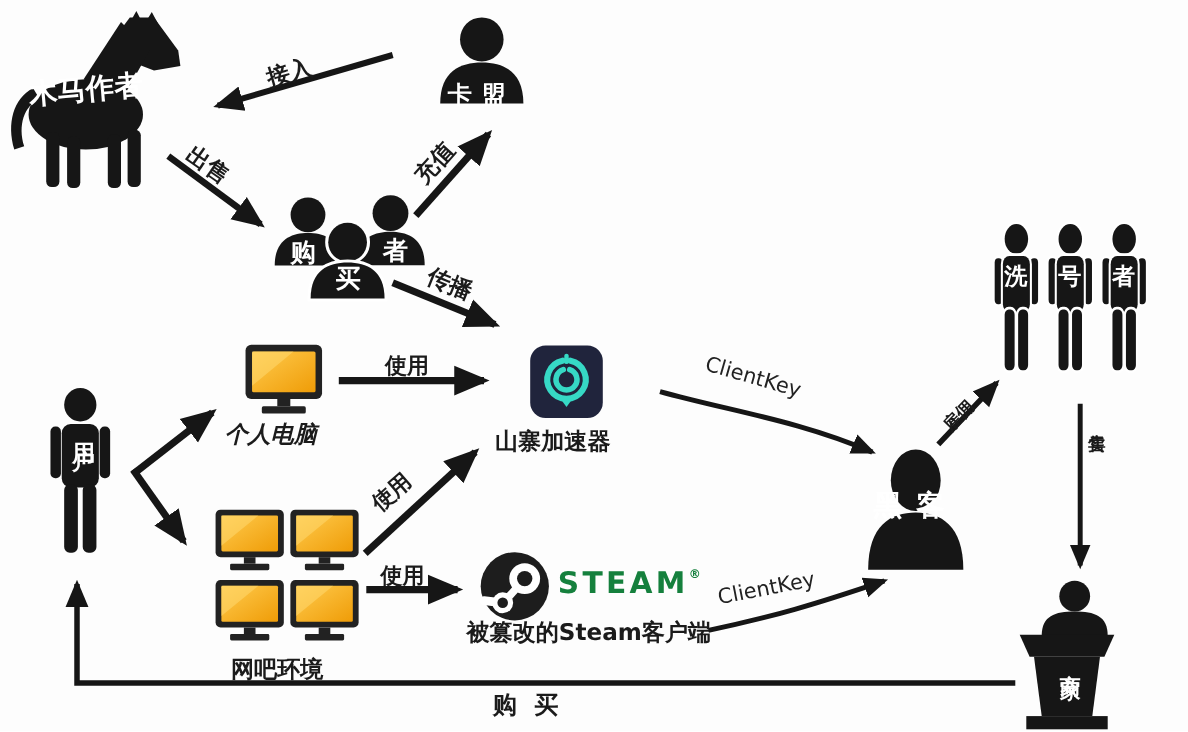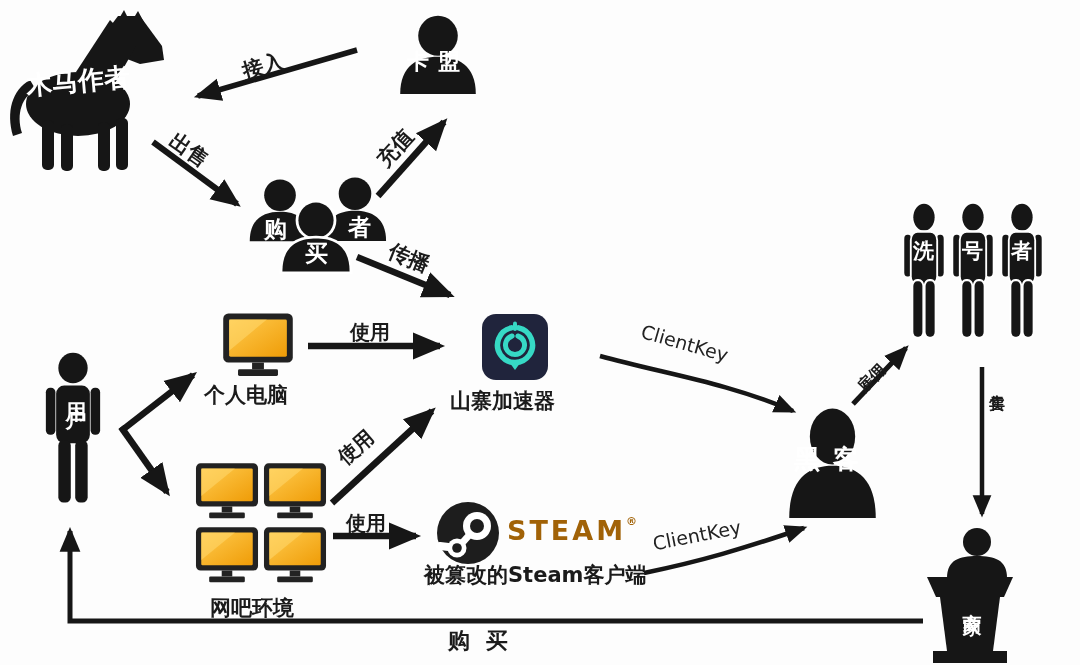--- a/index.html
+++ b/index.html
@@ -81,21 +81,21 @@
     <rect class="ink" x="36" y="112" width="12" height="50" rx="5"></rect>
     <rect class="ink" x="55" y="116" width="12" height="47" rx="5"></rect>
     <rect class="ink" x="92" y="114" width="12" height="49" rx="5"></rect>
     <rect class="ink" x="110" y="110" width="12" height="52" rx="5"></rect>
   </svg>
   <div class="onicon" style="left:26px;top:64px;font-size:26px;transform:rotate(-5deg);">木马作者</div>
 
   <svg style="left:393px;top:14px;" width="90" height="80" viewBox="0 0 100 88" preserveAspectRatio="none">
     <use href="#bust"></use>
   </svg>
-  <div class="onicon" style="left:396px;top:47px;width:84px;font-size:22px;letter-spacing:9px;">卡盟</div>
+  <div class="onicon" style="left:396px;top:72px;width:84px;font-size:22px;letter-spacing:9px;">卡盟</div>
 
   <svg style="left:240px;top:170px;" width="160" height="110" viewBox="0 0 160 110">
     <g transform="translate(4,8) scale(0.72)">
         <use href="#bust"></use>
       </g>
     <g transform="translate(78,6) scale(0.74)">
         <use href="#bust"></use>
       </g>
     <g class="outlined" transform="translate(36,31) scale(0.80)">
         <use href="#bust"></use>
@@ -106,21 +106,21 @@
   <div class="onicon" style="left:348px;top:212px;font-size:23px;">者</div>
 
   <svg style="left:40px;top:352px;" width="66" height="152" viewBox="0 0 90 200" preserveAspectRatio="none">
     <use href="#person"></use>
   </svg>
   <div class="onicon vtext" style="left:62px;top:386px;font-size:21px;letter-spacing:4px;">用户</div>
 
   <svg style="left:221px;top:312px;" width="74" height="67" viewBox="0 0 100 90" preserveAspectRatio="none">
     <use href="#monitor"></use>
   </svg>
-  <div class="lbl" style="left:204px;top:381px;font-size:21px;">个人电脑</div>
+  <div class="lbl" style="left:204px;top:381px;font-size:21px;font-style:italic;">个人电脑</div>
 
   <svg style="left:192px;top:462px;" width="140" height="130" viewBox="0 0 140 130">
     <g transform="translate(2,0) scale(0.66,0.655)">
         <use href="#monitor"></use>
       </g>
     <g transform="translate(70,0) scale(0.66,0.655)">
         <use href="#monitor"></use>
       </g>
     <g transform="translate(2,64) scale(0.66,0.655)">
         <use href="#monitor"></use>
@@ -142,21 +142,21 @@
 
   <svg style="left:436px;top:501px;" width="66" height="66" viewBox="0 0 66 66">
     <circle cx="32" cy="32" r="31" fill="#1d1d1d"></circle>
     <line x1="4" y1="45" x2="21" y2="47" stroke="#fff" stroke-width="8" stroke-linecap="round"></line>
     <circle cx="21" cy="47" r="9.5" fill="#fff"></circle>
     <circle cx="21" cy="47" r="4.8" fill="#1d1d1d"></circle>
     <line x1="27" y1="41" x2="36" y2="31" stroke="#fff" stroke-width="7"></line>
     <circle cx="41" cy="25" r="14" fill="#fff"></circle>
     <circle cx="41" cy="25" r="7" fill="#1d1d1d"></circle>
   </svg>
-  <div class="lbl" style="left:507px;top:515px;font-size:27px;letter-spacing:3px;color:#a16207;text-align:right;">
+  <div class="lbl" style="left:507px;top:515px;font-size:27px;letter-spacing:3px;color:#15803d;text-align:right;">
     <span>STEAM</span><span style="font-size:11px;vertical-align:top;letter-spacing:0;">®</span>
   </div>
   <div class="lbl" style="left:424px;top:561px;font-size:21px;text-align:center;">被篡改的Steam客户端</div>
 
   <svg style="left:781px;top:406px;" width="103" height="112" viewBox="0 0 100 88" preserveAspectRatio="none">
     <use href="#bust"></use>
   </svg>
   <div class="onicon" style="left:790px;top:442px;width:86px;font-size:26px;letter-spacing:13px;">黑客</div>
 
   <svg style="left:900px;top:203px;" width="148" height="140" viewBox="0 0 148 140">

